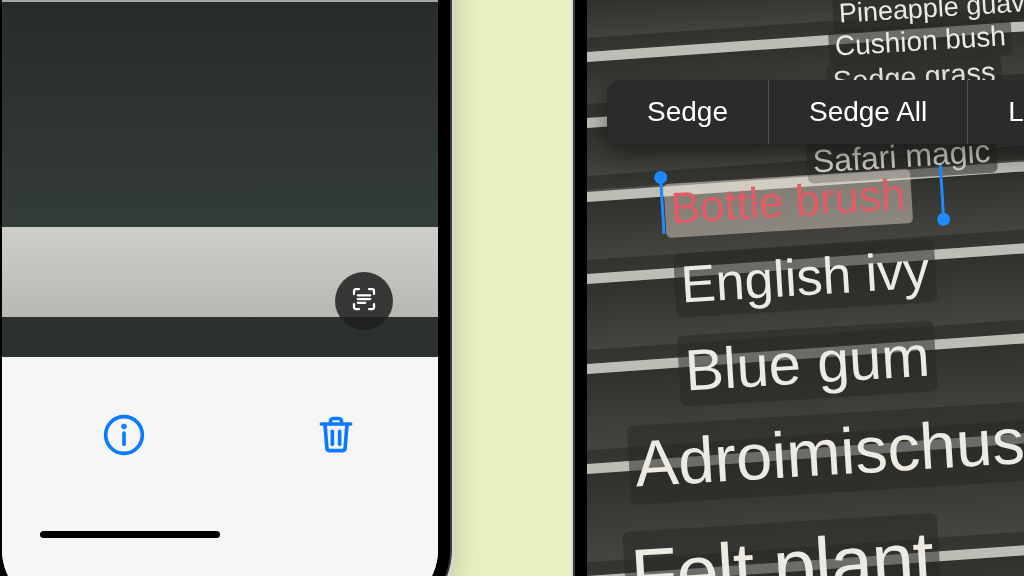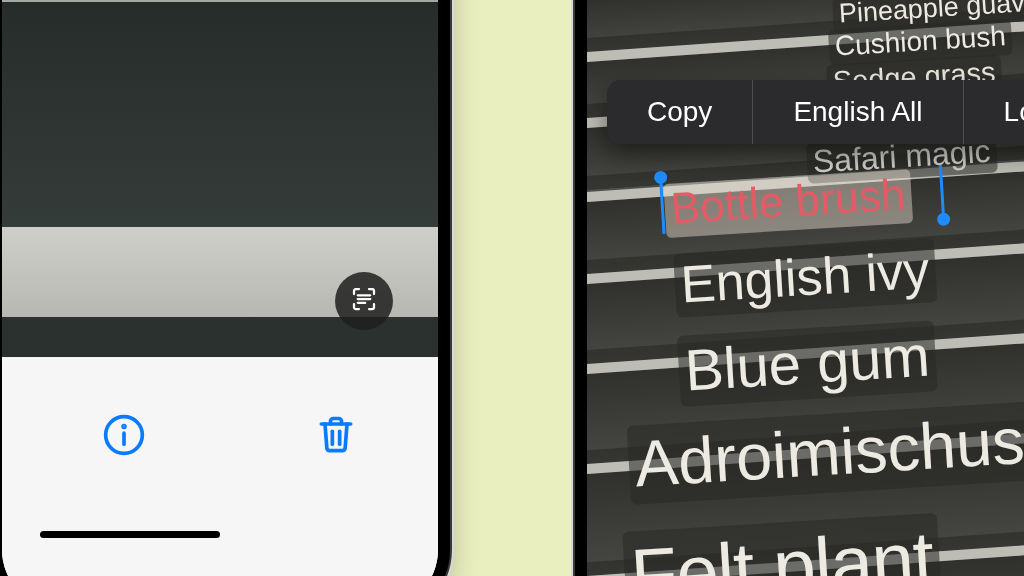--- a/index.html
+++ b/index.html
@@ -280,21 +280,21 @@
       <div class="stair-label sl8">Felt plant</div>
 
       <div class="sel-wrap">
         <div class="caret left"></div>
         <div class="caret-dot tl"></div>
         <div class="caret right"></div>
         <div class="caret-dot br"></div>
       </div>
 
       <div class="edit-menu">
-        <div class="edit-item">Copy</div>
+        <div class="edit-item">Sedge</div>
         <div class="edit-sep"></div>
-        <div class="edit-item">English All</div>
+        <div class="edit-item">Sedge All</div>
         <div class="edit-sep"></div>
         <div class="edit-item">Look Up</div>
       </div>
     </div>
   </div>
 </div>
 
 </body></html>

